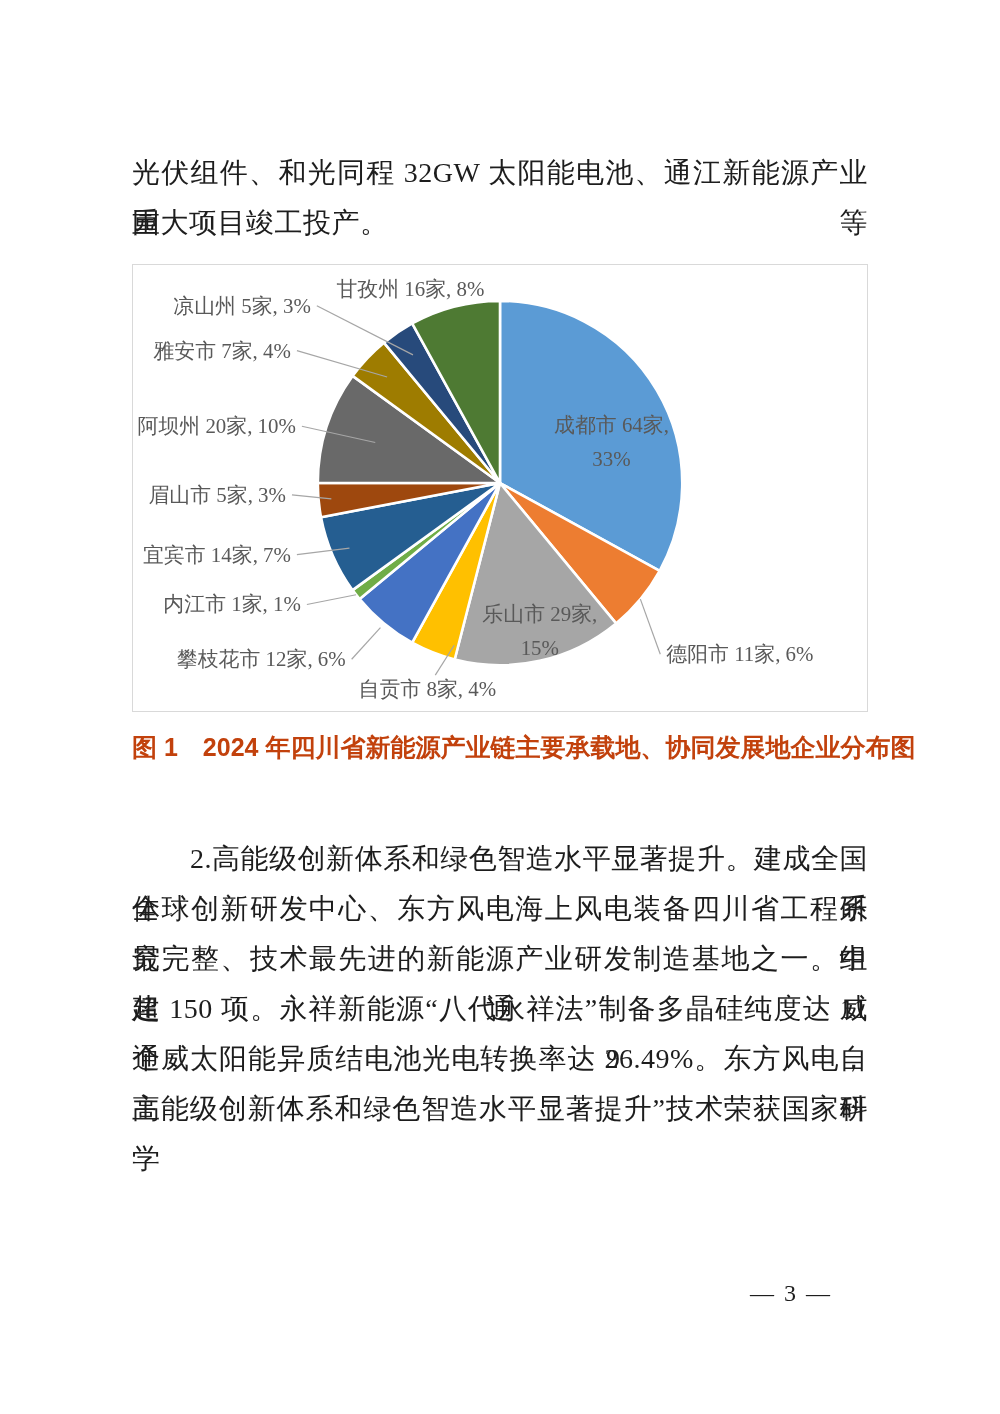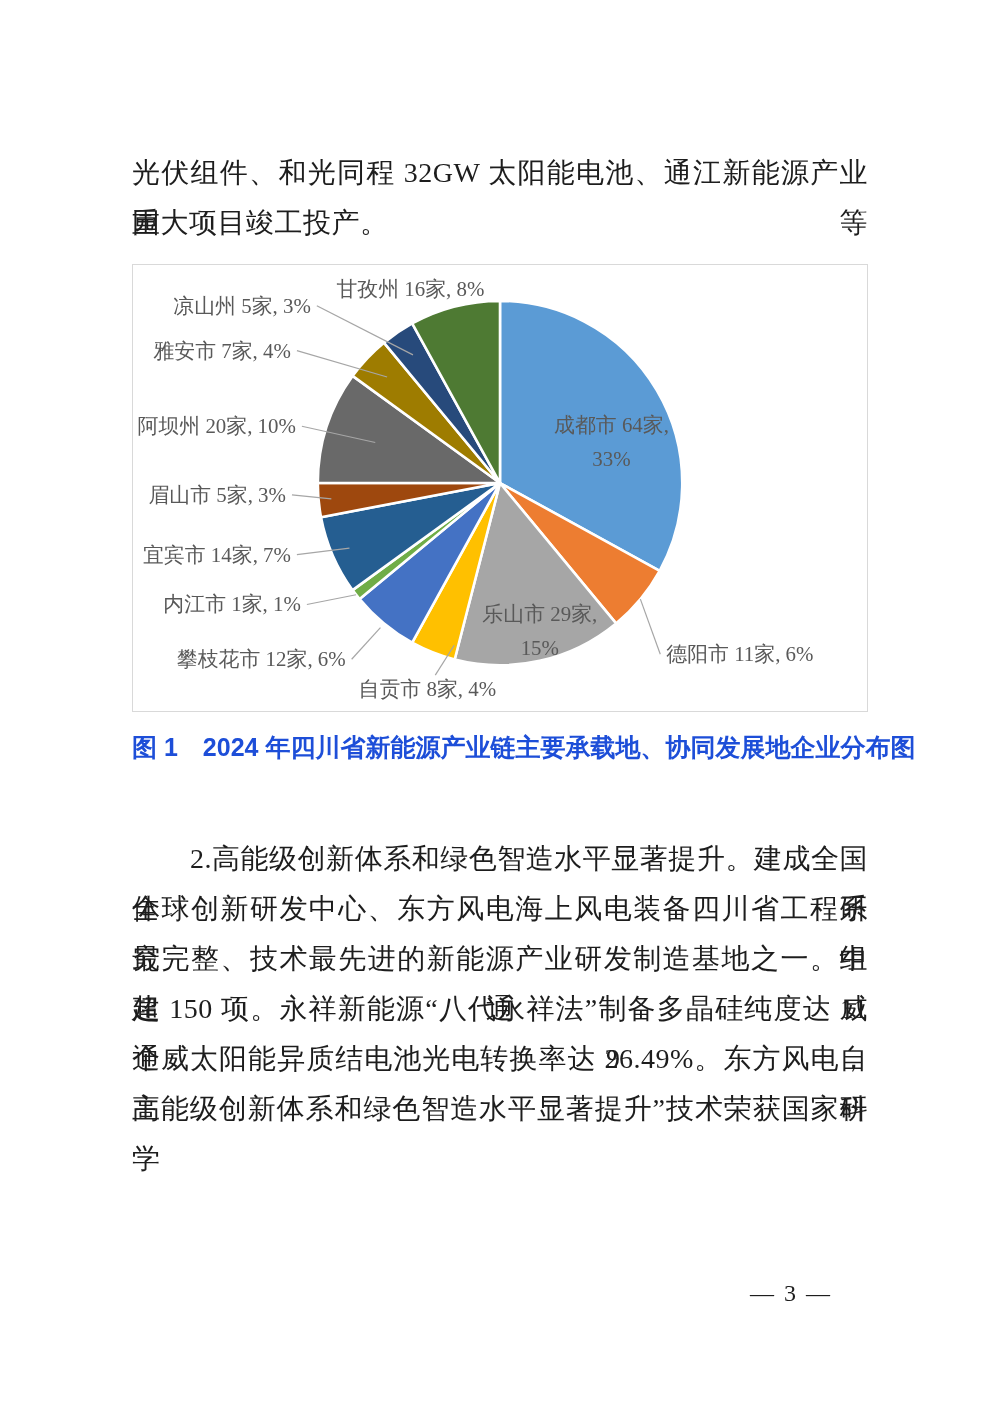--- a/index.html
+++ b/index.html
@@ -7,21 +7,21 @@
         font-family:"Liberation Serif",serif;color:#1d1d1d;}
   .bodyline{font-size:28px;line-height:50px;height:50px;letter-spacing:0.5px;}
   .just{text-align:justify;text-align-last:justify;text-justify:inter-character;}
   .indent{text-indent:58px;}
   .intro{position:absolute;left:132px;top:148px;width:736px;}
   .chart-box{position:absolute;left:132px;top:264px;width:736px;height:448px;margin:0;
              background:#ffffff;border:1px solid #d9d9d9;box-sizing:border-box;}
   .chart-box svg{display:block;width:100%;height:100%;}
   .chart-box svg text{font-family:"Liberation Serif",serif;}
   .caption{position:absolute;left:132px;top:731px;width:736px;text-align:center;
-           font-family:"Liberation Sans",sans-serif;font-weight:bold;font-size:25px;color:#1d4ed8;
+           font-family:"Liberation Sans",sans-serif;font-weight:bold;font-size:25px;color:#c2410c;
            white-space:nowrap;}
   .para{position:absolute;left:132px;top:834px;width:736px;}
   .pagenum{position:absolute;left:132px;top:1280px;width:700px;text-align:right;
            font-size:24px;color:#1d1d1d;letter-spacing:2px;}
 </style>
 </head>
 <body>
 
 <div class="page">
 

